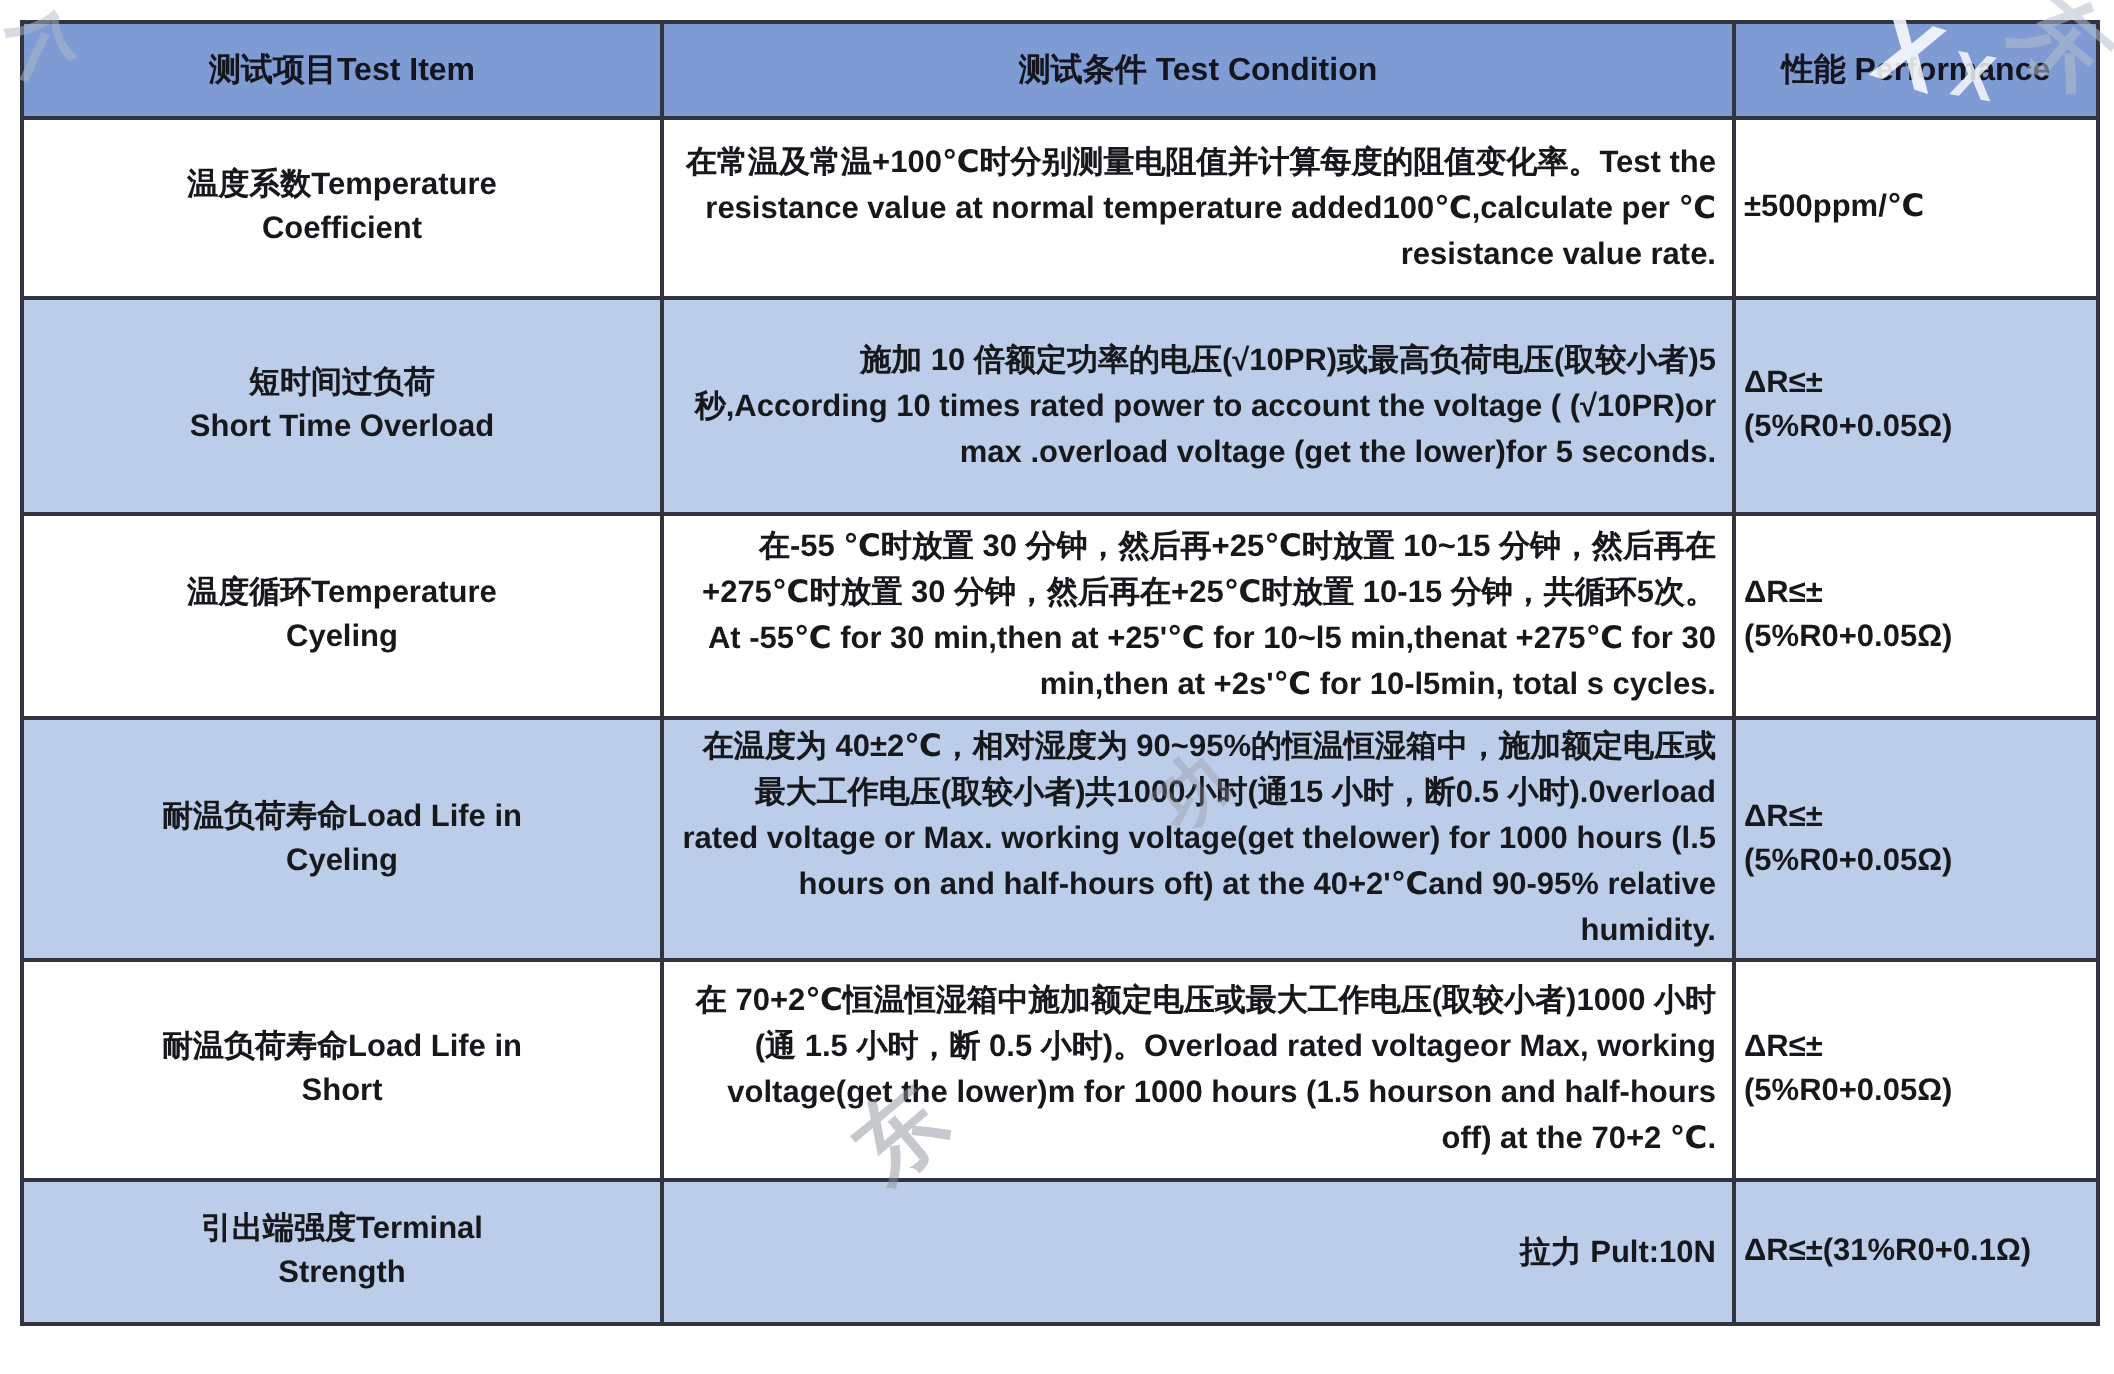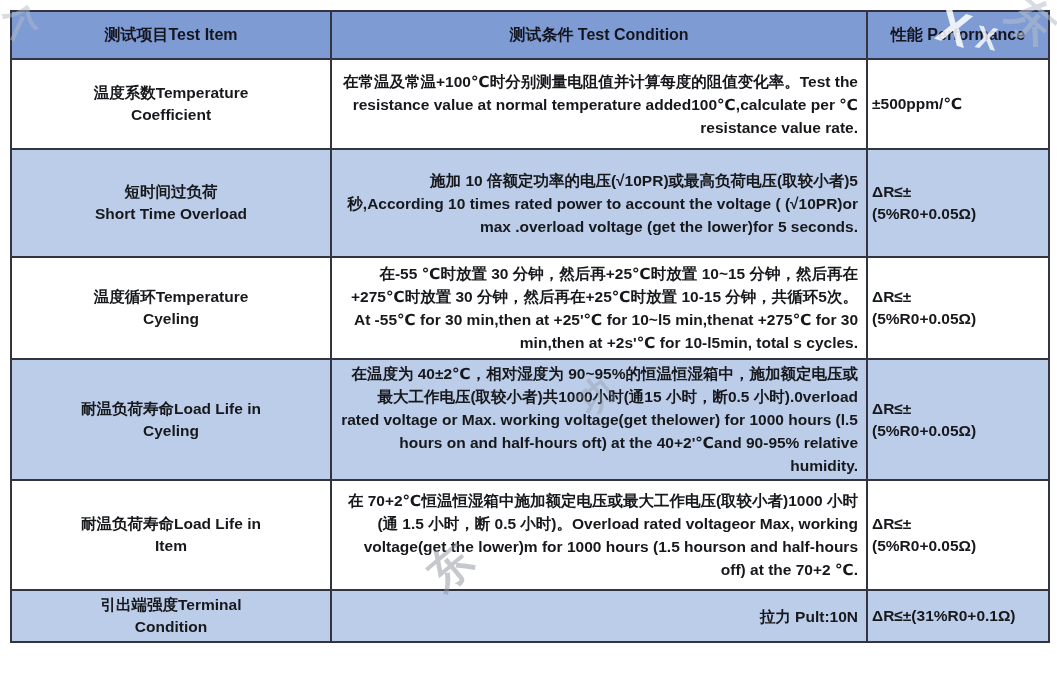--- a/index.html
+++ b/index.html
@@ -103,32 +103,32 @@
         </td>
         <td class="cond">在温度为 40±2℃，相对湿度为 90~95%的恒温恒湿箱中，施加额定电压或最大工作电压(取较小者)共1000小时(通15 小时，断0.5 小时).0verload rated voltage or Max. working voltage(get thelower) for 1000 hours (l.5 hours on and half-hours oft) at the 40+2'℃and 90-95% relative humidity.</td>
         <td class="perf">
           <div>ΔR≤±</div>
           <div>(5%R0+0.05Ω)</div>
         </td>
       </tr>
       <tr class="plain" style="height:110px">
         <td class="item">
           <div>耐温负荷寿命Load Life in</div>
-          <div>Item</div>
+          <div>Short</div>
         </td>
         <td class="cond">在 70+2℃恒温恒湿箱中施加额定电压或最大工作电压(取较小者)1000 小时(通 1.5 小时，断 0.5 小时)。Overload rated voltageor Max, working voltage(get the lower)m for 1000 hours (1.5 hourson and half-hours off) at the 70+2 ℃.</td>
         <td class="perf">
           <div>ΔR≤±</div>
           <div>(5%R0+0.05Ω)</div>
         </td>
       </tr>
-      <tr class="alt" style="height:52px">
+      <tr class="alt" style="height:72px">
         <td class="item">
           <div>引出端强度Terminal</div>
-          <div>Condition</div>
+          <div>Strength</div>
         </td>
         <td class="cond">拉力 Pult:10N</td>
         <td class="perf">
           <div>ΔR≤±(31%R0+0.1Ω)</div>
           <div></div>
         </td>
       </tr>
     </tbody>
   </table>
 

